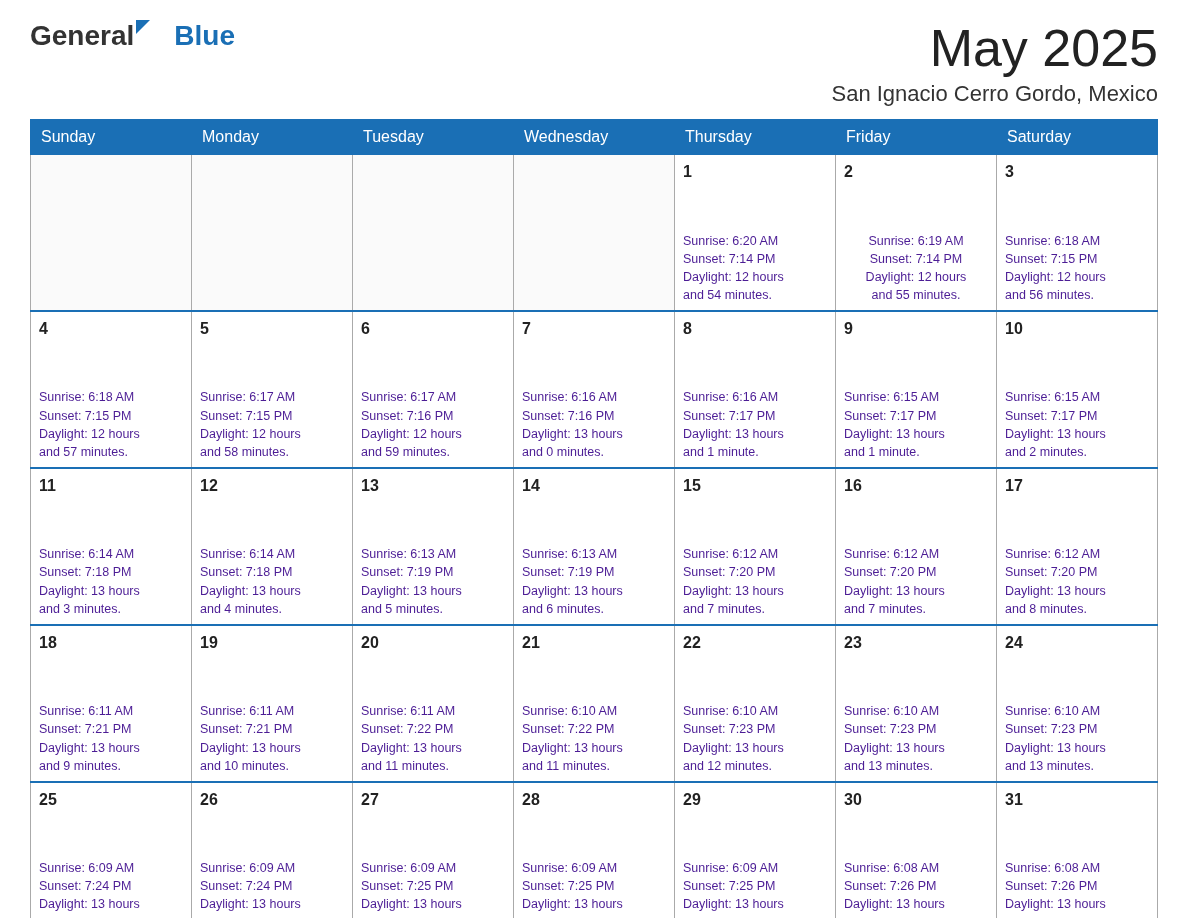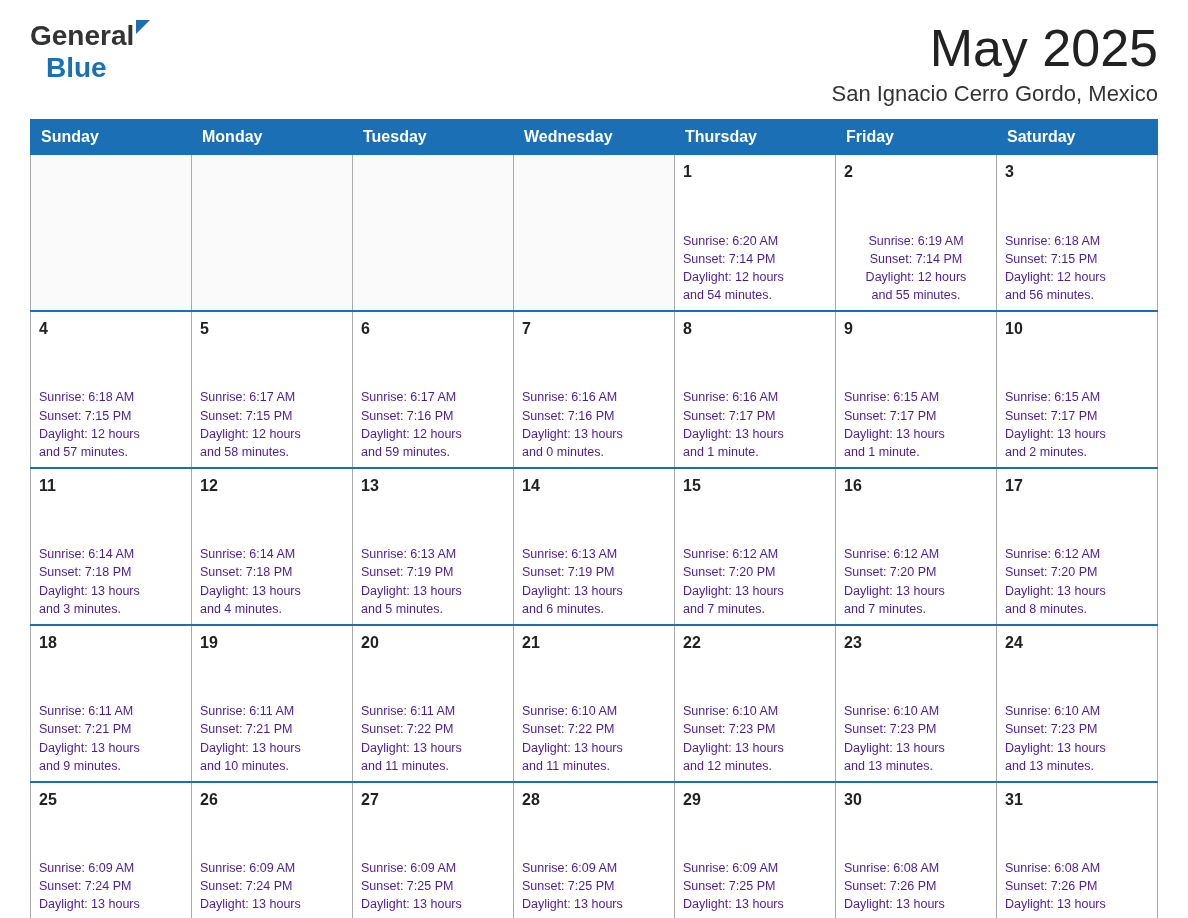--- a/index.html
+++ b/index.html
@@ -21,22 +21,23 @@
       font-weight: bold;
       color: #333;
     }
     .logo-text-blue {
       font-size: 28px;
       font-weight: bold;
       color: #1a6fb5;
     }
     .logo-container {
       display: flex;
-      flex-direction: column;
+      flex-direction: row;
       align-items: flex-start;
+      gap: 8px;
     }
     .logo-row {
       display: flex;
       align-items: flex-end;
     }
     .title-block {
       text-align: right;
     }
     .month-year {
       font-size: 52px;
@@ -51,21 +52,21 @@
     }
     .calendar {
       width: 100%;
       border-collapse: collapse;
       margin-top: 12px;
     }
     .calendar th {
       background-color: #1a6fb5;
       color: #fff;
       font-size: 16px;
-      font-weight: bold;
+      font-weight: normal;
       padding: 8px 10px;
       text-align: left;
       border: 1px solid #1a6fb5;
     }
     .calendar td {
       vertical-align: top;
       border: 1px solid #aaa;
       padding: 6px 8px;
       width: calc(100% / 7);
       min-height: 110px;

